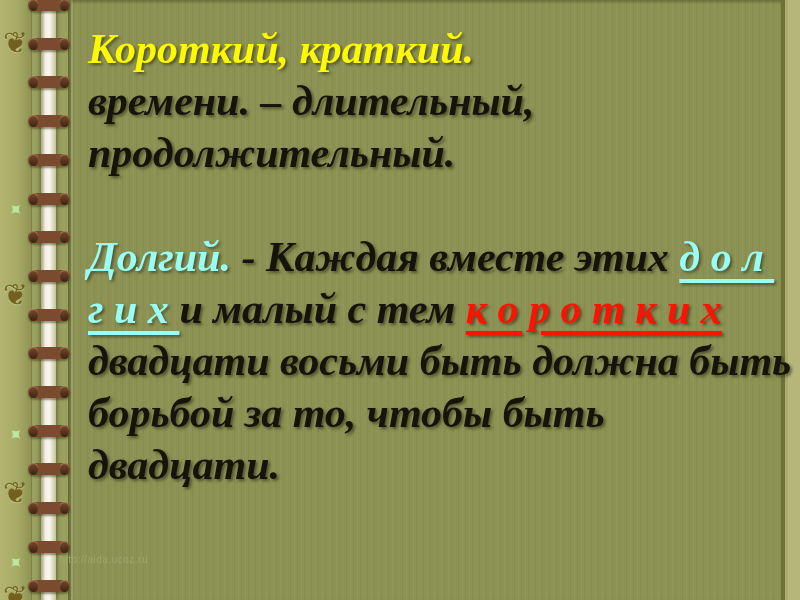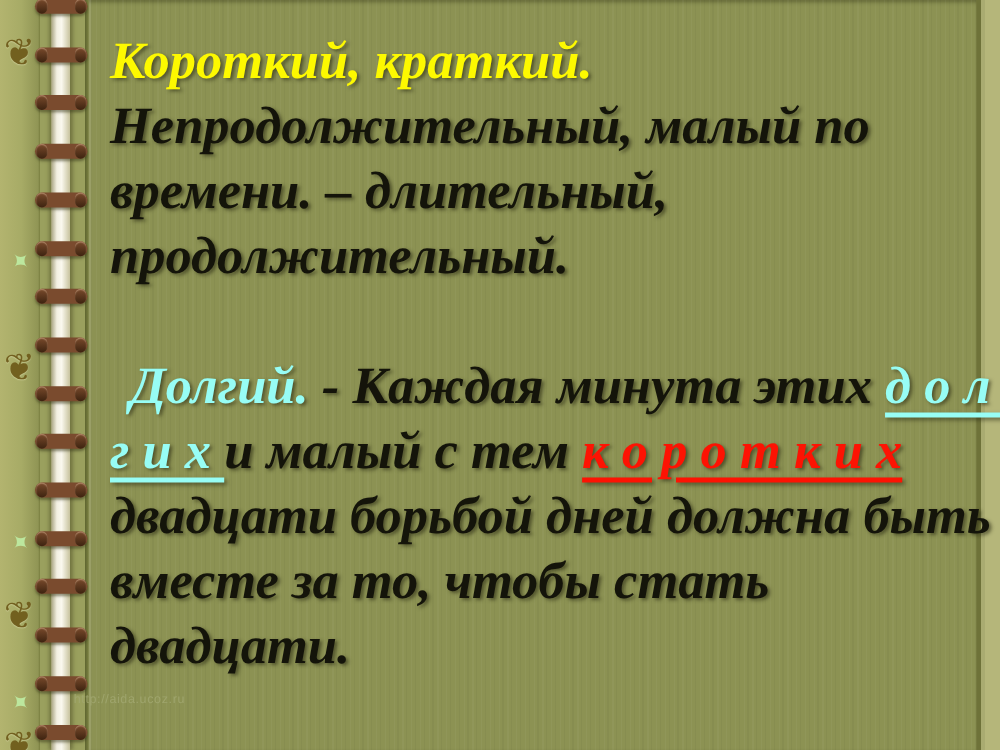--- a/index.html
+++ b/index.html
@@ -79,21 +79,21 @@
   .text-block {
     position: absolute; left: 88px; top: 23px; width: 706px; z-index: 4;
     font-weight: bold; font-style: italic;
     font-size: 42px; line-height: 52px;
     color: var(--text-dark, #14140a);
     text-shadow: 2px 2px 3px rgba(32,32,12,0.55);
   }
   .line { white-space: pre; }
   .seg-dark   { color: var(--text-dark, #14140a); }
   .seg-yellow { color: var(--text-yellow, #fdf900); }
-  .seg-cyan   { color: var(--text-cyan, #97fdf5); margin-left: 16px; }
+  .seg-cyan   { color: var(--text-cyan, #97fdf5); }
   .seg-cyan-underline {
     color: var(--text-cyan, #97fdf5);
     text-decoration: underline; text-decoration-thickness: 4px; text-underline-offset: 8px; text-align: right;
   }
   .seg-red-underline {
     color: var(--text-red, #fd1303);
     text-decoration: underline; text-decoration-thickness: 4px; text-underline-offset: 8px;
   }
 
   .watermark {
@@ -133,25 +133,24 @@
       <div class="stitch" style="top: 463.4px;"></div>
       <div class="stitch" style="top: 502.1px;"></div>
       <div class="stitch" style="top: 540.8px;"></div>
       <div class="stitch" style="top: 579.5px;"></div>
     </div>
   <div class="page-seam"></div>
   <div class="page-edge-right"></div>
 
   <div class="text-block">
       <div class="line"><span class="seg-yellow">Короткий, краткий.</span></div>
-      <div class="line"><span class="seg-dark">Непродолжительный, малый по</span></div>
       <div class="line"><span class="seg-dark">времени. – длительный,</span></div>
       <div class="line"><span class="seg-dark">продолжительный.</span></div>
       <div class="line"><span class="seg-dark">&nbsp;</span></div>
-      <div class="line"><span class="seg-cyan">Долгий.</span><span class="seg-dark"> - Каждая минута этих </span><span class="seg-cyan-underline">д о л </span></div>
+      <div class="line"><span class="seg-cyan">Долгий.</span><span class="seg-dark"> - Каждая вместе этих </span><span class="seg-cyan-underline">д о л </span></div>
       <div class="line"><span class="seg-cyan-underline">г и х </span><span class="seg-dark">и малый с тем </span><span class="seg-red-underline">к о р о т к и х</span></div>
-      <div class="line"><span class="seg-dark">двадцати борьбой дней должна быть</span></div>
-      <div class="line"><span class="seg-dark">вместе за то, чтобы стать</span></div>
+      <div class="line"><span class="seg-dark">двадцати восьми быть должна быть</span></div>
+      <div class="line"><span class="seg-dark">борьбой за то, чтобы быть</span></div>
       <div class="line"><span class="seg-dark">двадцати.</span></div>
     </div>
 
   <div class="watermark">http://aida.ucoz.ru</div>
 </div>
 
 </body></html>

